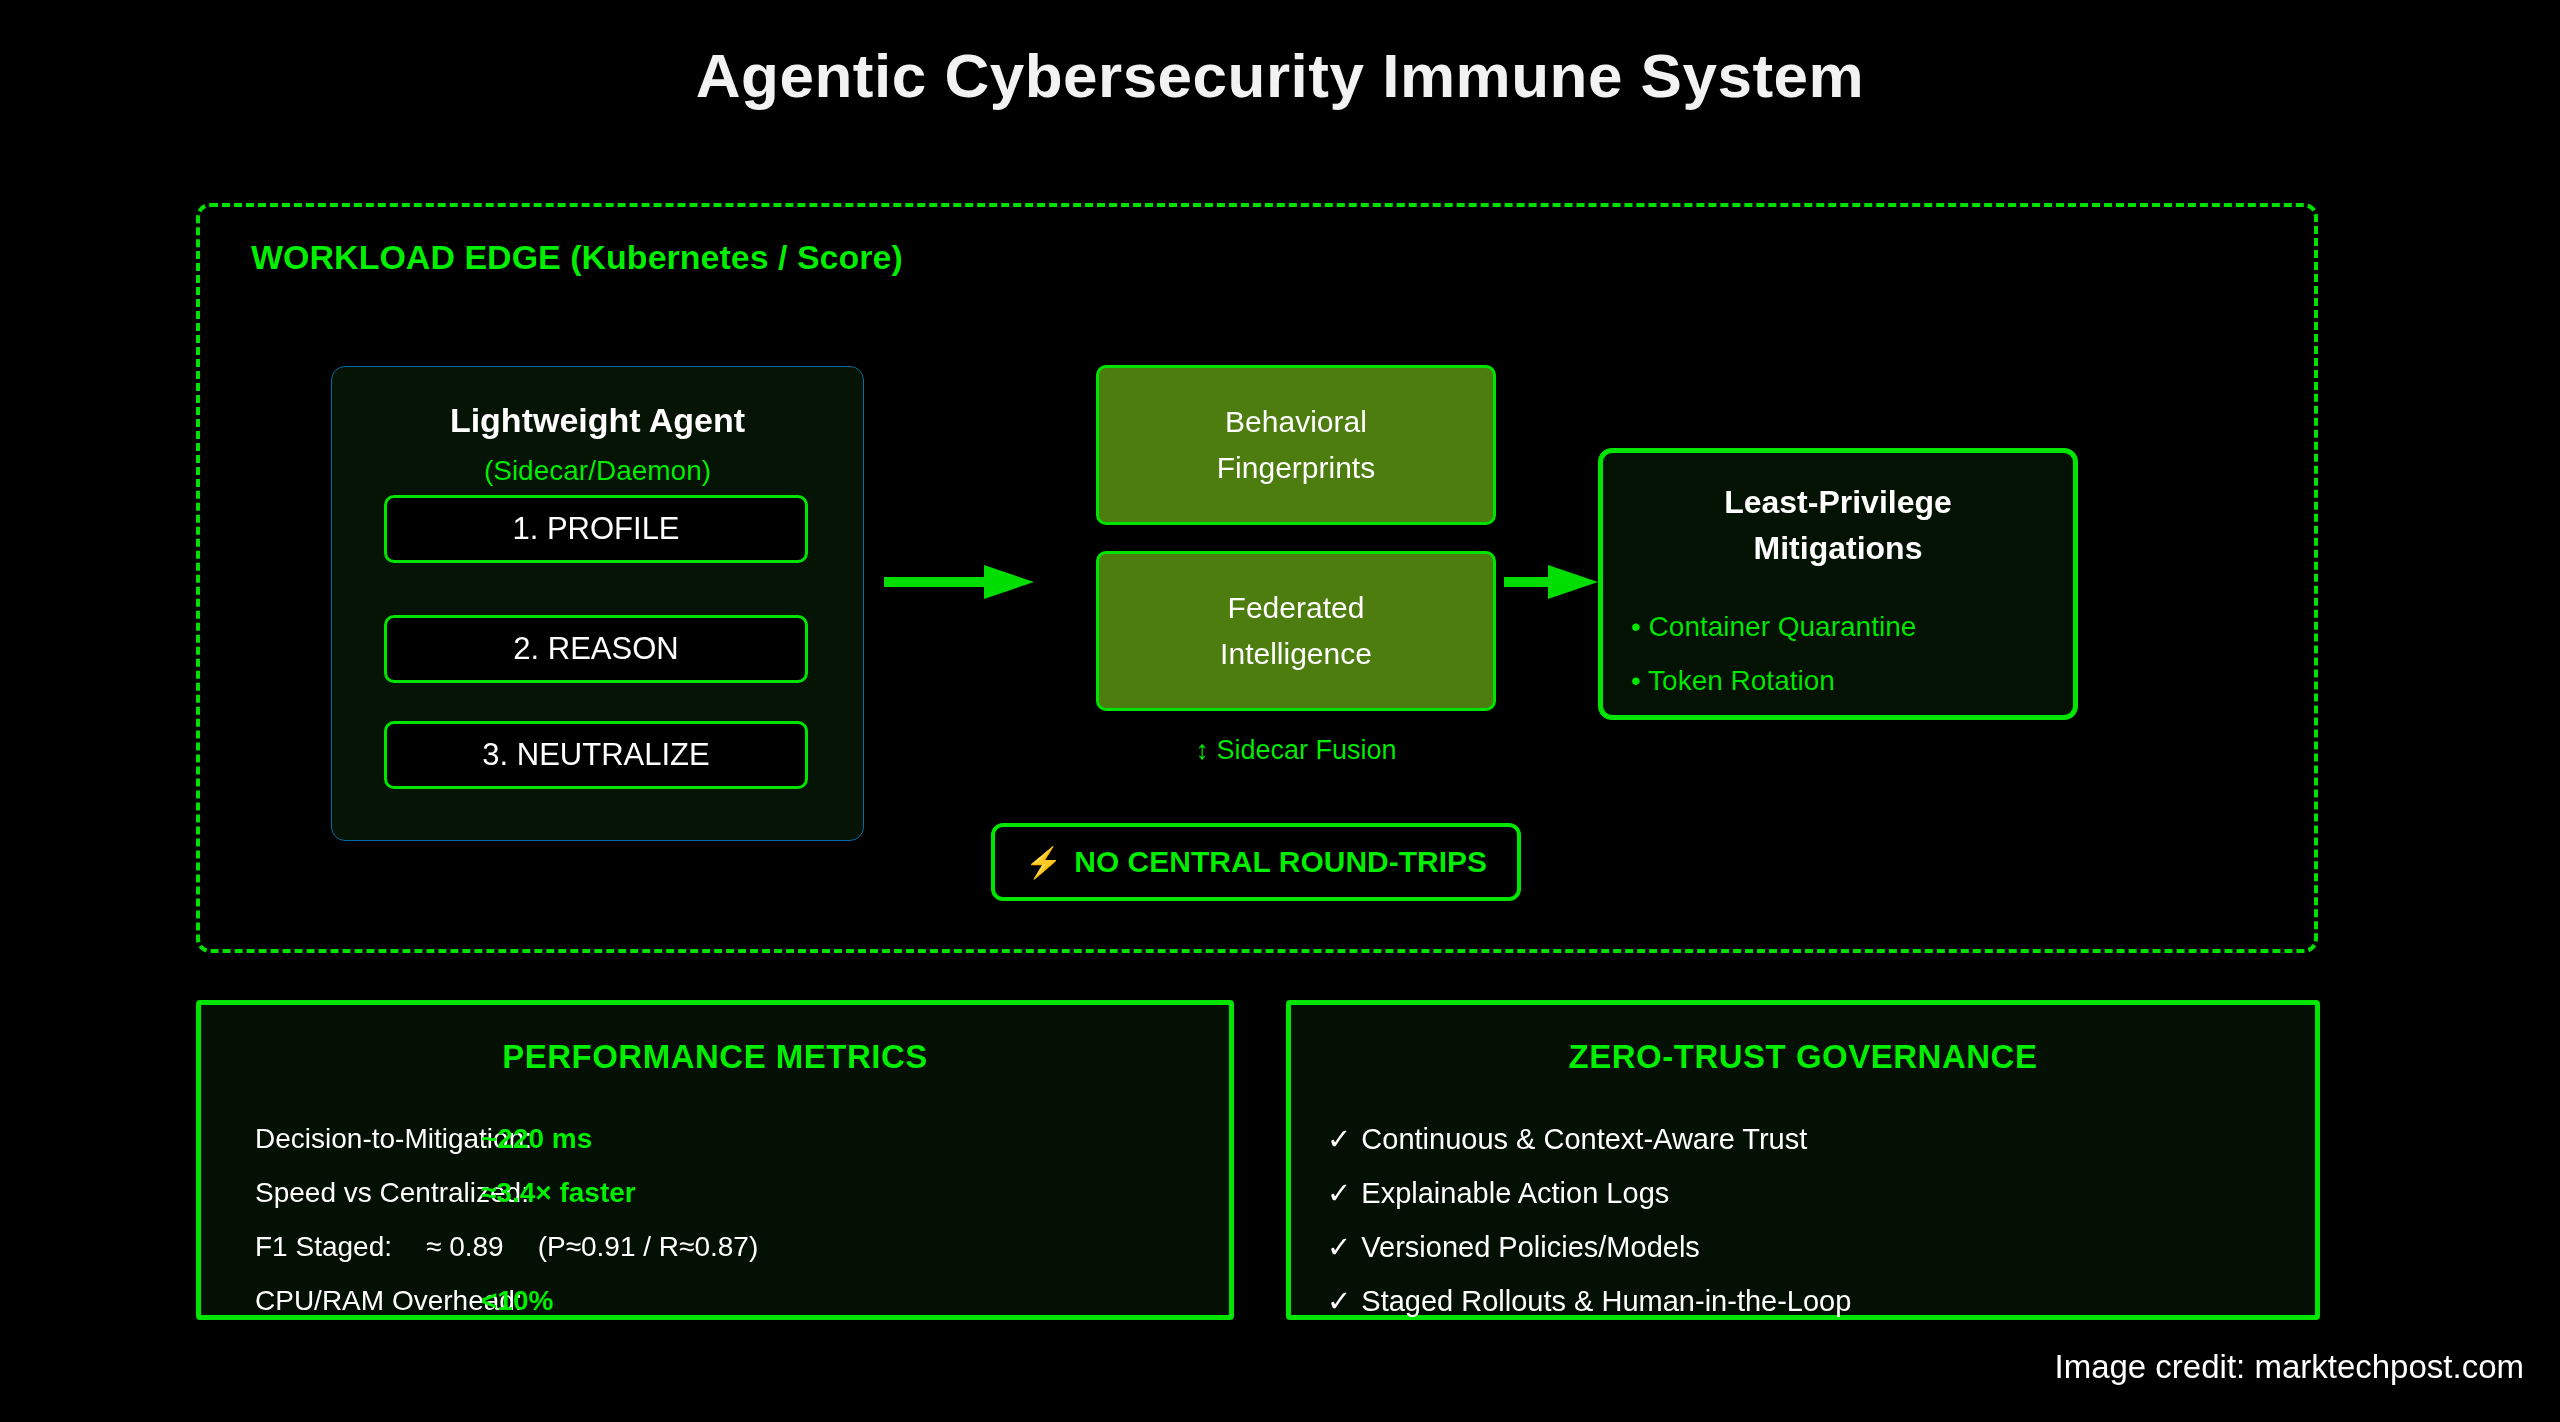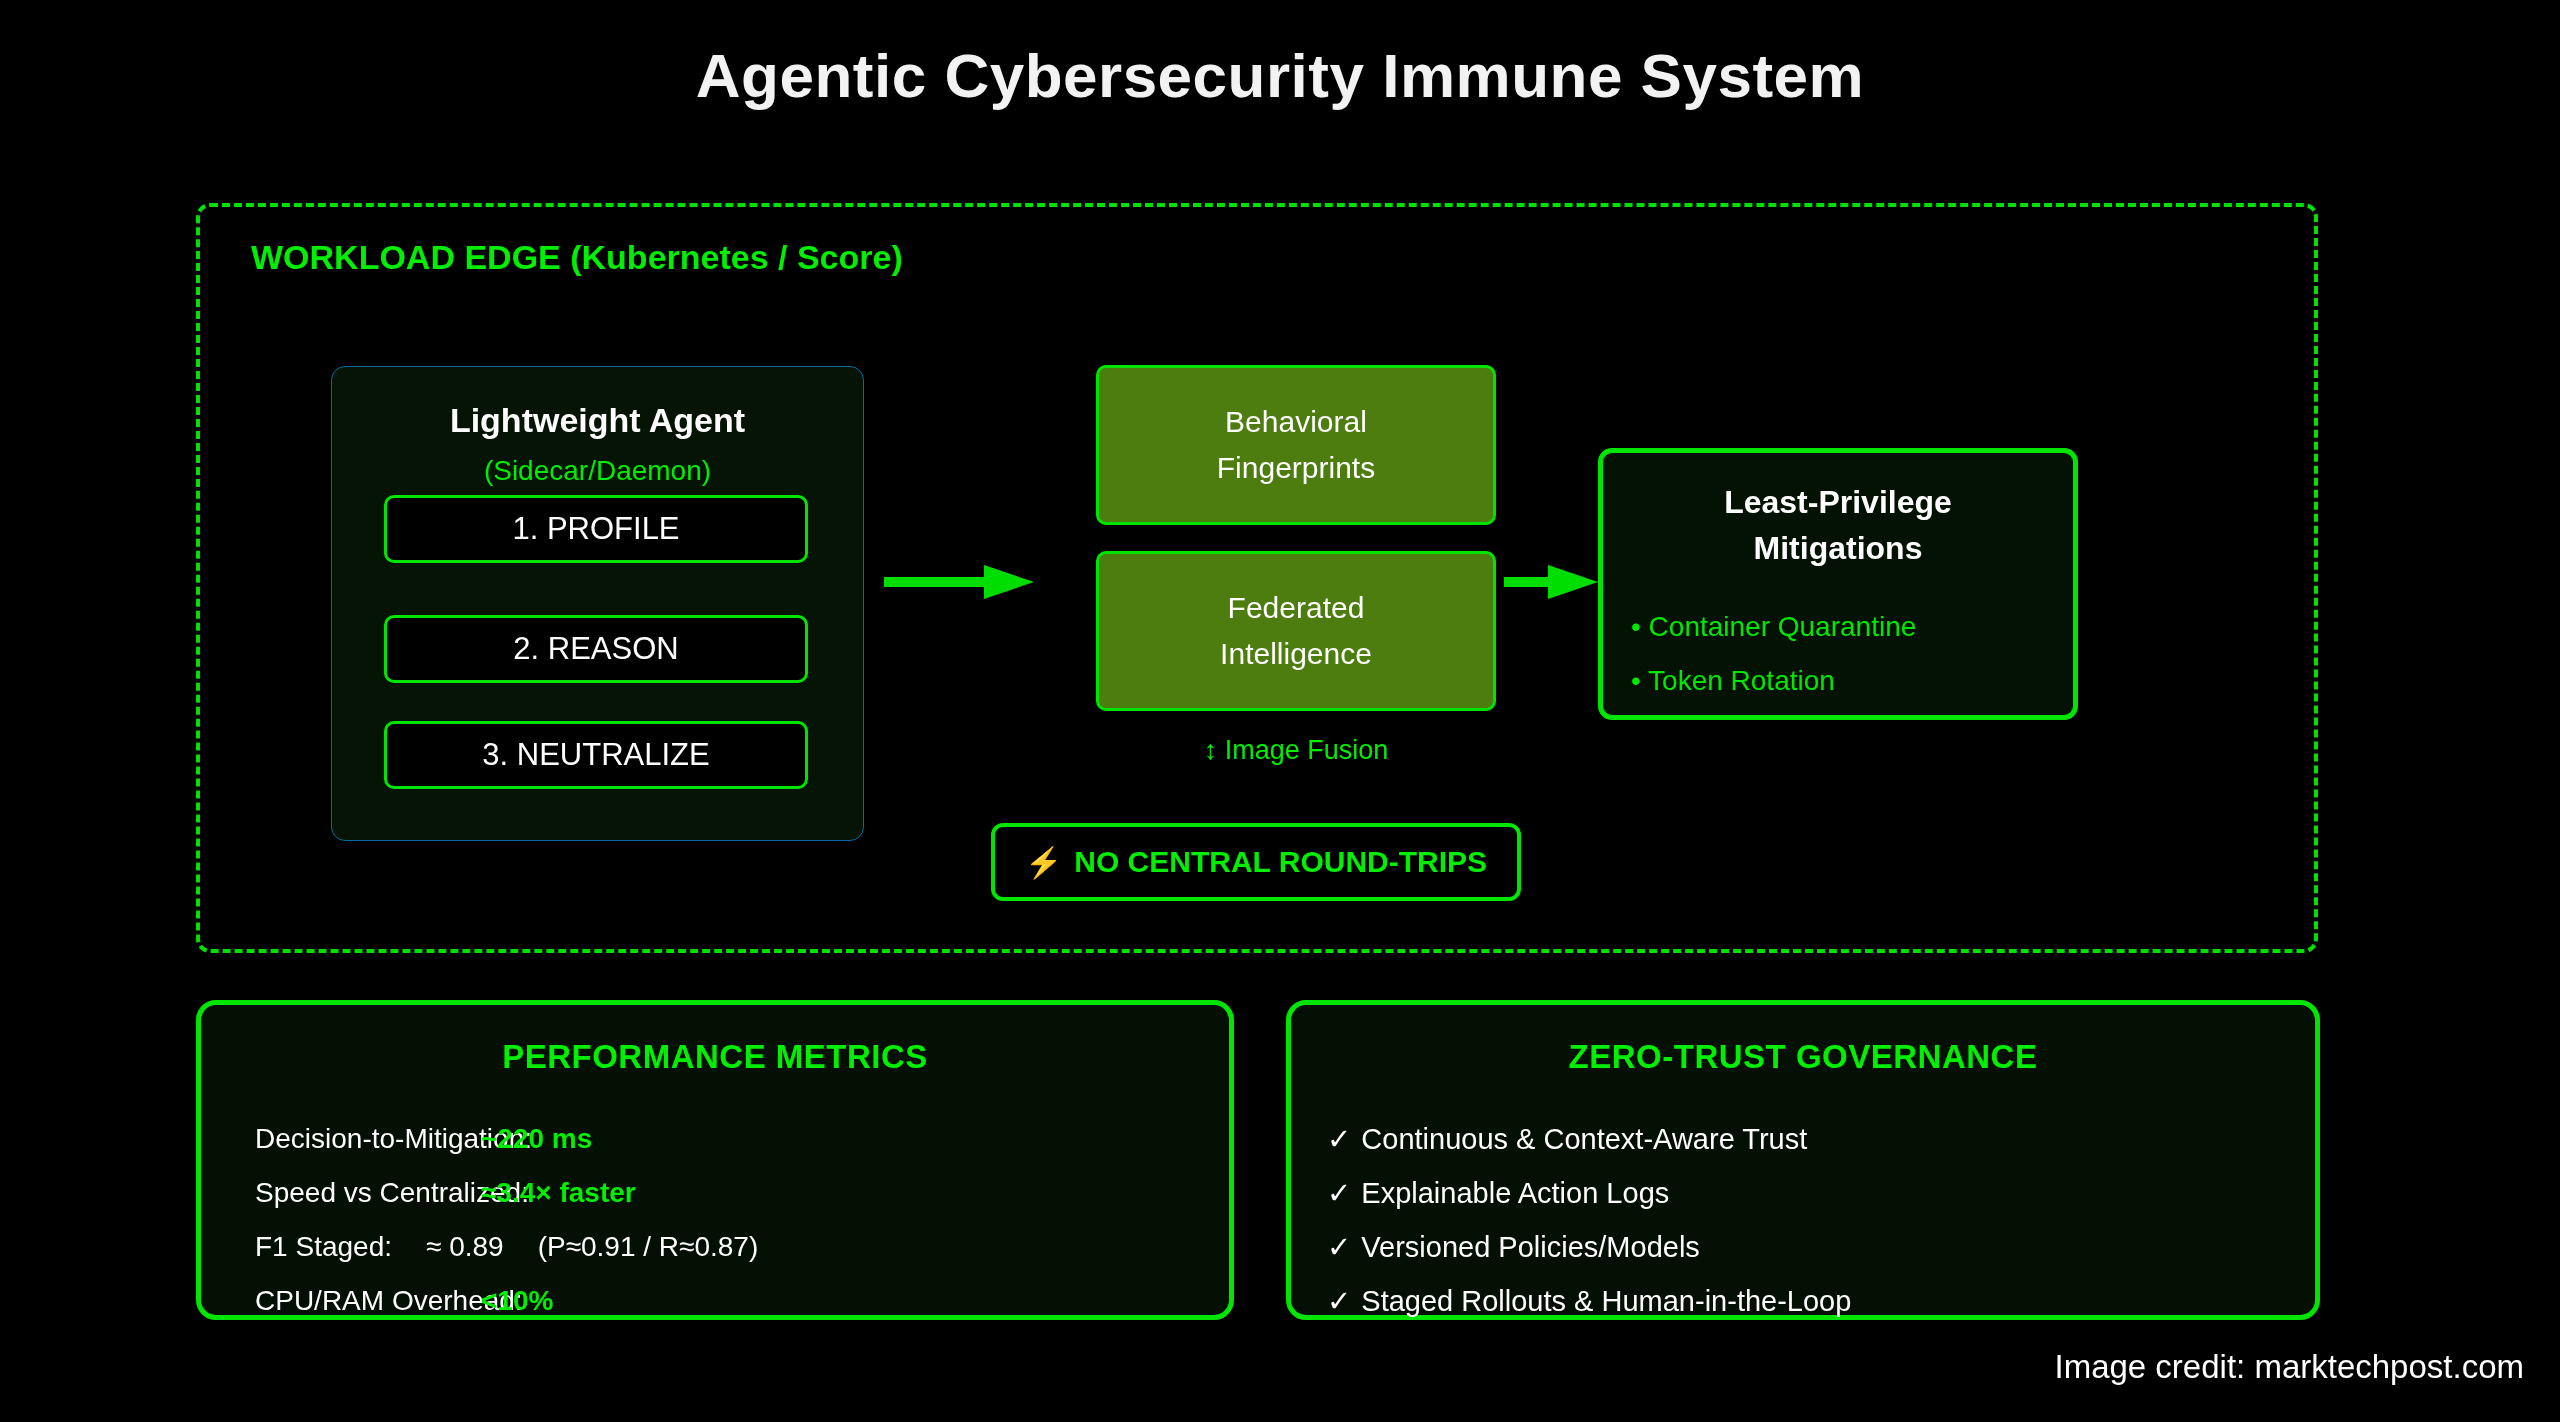--- a/index.html
+++ b/index.html
@@ -197,21 +197,21 @@
     color: #ffa000;
     font-size: 30px;
   }
 
   
   .panel {
     position: absolute;
     top: 1000px;
     height: 320px;
     border: 5px solid #00e500;
-    border-radius: 20px;
+    border-radius: 4px;
     background: #041004;
     box-sizing: border-box;
   }
   #metrics-panel { left: 196px; width: 1038px; }
   #governance-panel { left: 1286px; width: 1034px; }
   .panel-title {
     position: absolute;
     top: 33px;
     left: 0;
     width: 100%;
@@ -296,21 +296,21 @@
 </div>
 
 <div class="mid-box" id="mid-box-0">
   <span>Behavioral</span>
   <span>Fingerprints</span>
 </div>
 <div class="mid-box" id="mid-box-1">
   <span>Federated</span>
   <span>Intelligence</span>
 </div>
-<div id="signal-fusion">↕ Image Fusion</div>
+<div id="signal-fusion">↕ Sidecar Fusion</div>
 
 <div class="arrow" id="arrow-signals-to-mitigations">
   <svg width="94" height="40" viewBox="0 0 94 40">
     <rect x="0" y="15" width="54" height="10" fill="#00dd00"></rect>
     <polygon points="44,3 94,20 44,37" fill="#00dd00"></polygon>
   </svg>
 </div>
 
 <div id="mitigations-card">
   <div id="mitigations-title">

